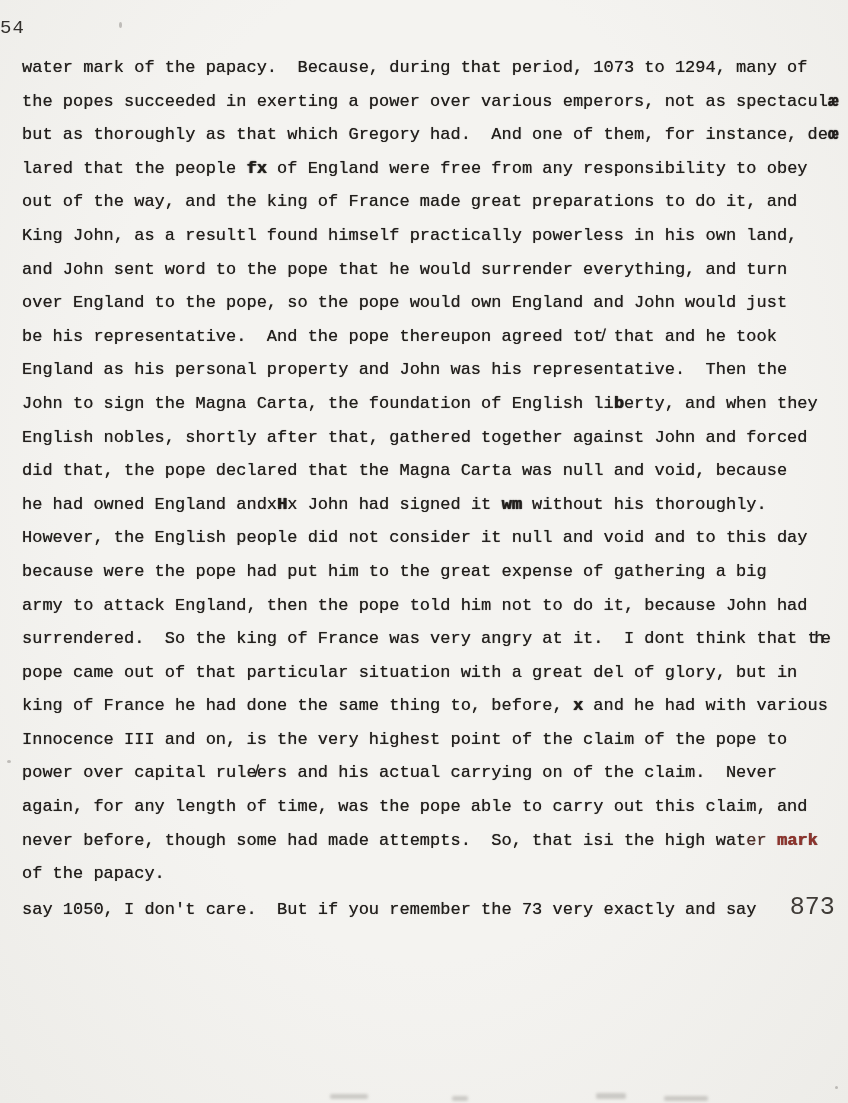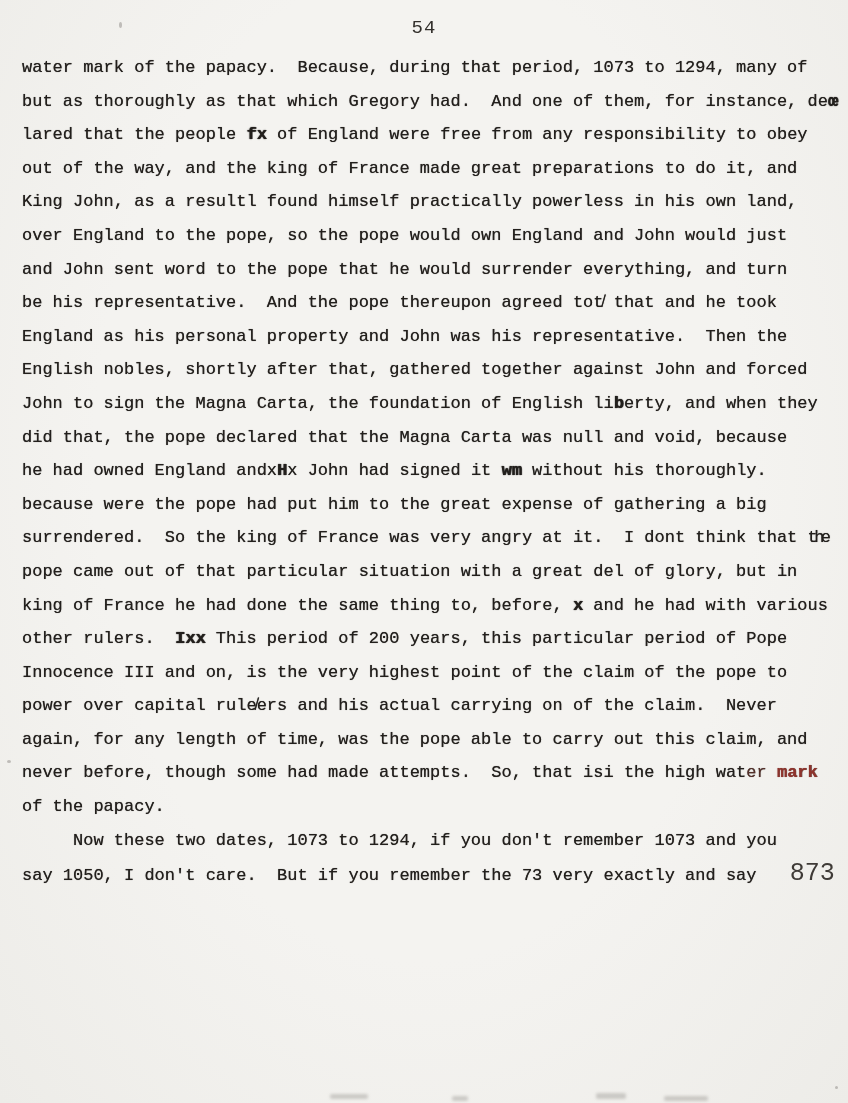--- a/index.html
+++ b/index.html
@@ -8,21 +8,21 @@
     background:#e9e8e4;
   }
   .page{
     position:relative;width:848px;height:1103px;
     background:radial-gradient(ellipse at 50% 42%, #f4f3f0 55%, #edece8 100%);
     font-family:"Liberation Mono","DejaVu Sans Mono",monospace;
     color:#221f1c;
   }
   .page-number{
     position:absolute;top:16px;left:0;width:100%;
-    text-align:center;font-size:19px;line-height:24px;
+    text-align:left;font-size:19px;line-height:24px;
     color:#33302c;letter-spacing:1px;
   }
   .text-body{
     position:absolute;top:51px;left:22px;width:812px;
   }
   .line{
     white-space:pre;
     font-size:17px;
     height:33.6px;line-height:33.6px;
     text-shadow:0 0 0.7px rgba(34,31,28,0.85);
@@ -50,43 +50,44 @@
   }
 </style>
 </head>
 <body>
 
 <div class="page">
   <div class="page-number">54</div>
 
   <main class="text-body">
       <div class="line"><span>water mark of the papacy.  Because, during that period, 1073 to 1294, many of</span></div>
+      <div class="line"><span>the popes succeeded in exerting a power over various emperors, not as spectacul</span><span class="seg-b">æ</span></div>
       <div class="line"><span>but as thoroughly as that which Gregory had.  And one of them, for instance, de</span><span class="seg-b">œ</span></div>
       <div class="line"><span>lared that the people </span><span class="seg-b">fx</span><span> of England were free from any responsibility to obey</span></div>
       <div class="line"><span>out of the way, and the king of France made great preparations to do it, and</span></div>
       <div class="line"><span>King John, as a resultl found himself practically powerless in his own land,</span></div>
+      <div class="line"><span>and John sent word to the pope that he would surrender everything, and turn</span></div>
       <div class="line"><span>over England to the pope, so the pope would own England and John would just</span></div>
-      <div class="line"><span>and John sent word to the pope that he would surrender everything, and turn</span></div>
       <div class="line"><span>be his representative.  And the pope thereupon agreed to</span><span>t̸</span><span> that and he took</span></div>
       <div class="line"><span>England as his personal property and John was his representative.  Then the</span></div>
+      <div class="line"><span>John to sign the Magna Carta, the foundation of English li</span><span class="seg-b">b</span><span>erty, and when they</span></div>
       <div class="line"><span>English nobles, shortly after that, gathered together against John and forced</span></div>
-      <div class="line"><span>John to sign the Magna Carta, the foundation of English li</span><span class="seg-b">b</span><span>erty, and when they</span></div>
       <div class="line"><span>did that, the pope declared that the Magna Carta was null and void, because</span></div>
       <div class="line"><span>he had owned England andx</span><span class="seg-b">H</span><span>x John had signed it </span><span class="seg-b">wm</span><span> without his thoroughly.</span></div>
+      <div class="line"><span>However, the English people did not consider it null and void and to this day</span></div>
       <div class="line"><span>because were the pope had put him to the great expense of gathering a big</span></div>
+      <div class="line"><span>army to attack England, then the pope told him not to do it, because John had</span></div>
       <div class="line"><span>surrendered.  So the king of France was very angry at it.  I dont think that </span><span class="seg-sq">the</span></div>
       <div class="line"><span>pope came out of that particular situation with a great del of glory, but in</span></div>
       <div class="line"><span>king of France he had done the same thing to, before, </span><span class="seg-b">x</span><span> and he had with various</span></div>
-      <div class="line"><span>other rulers.  </span><span class="seg-b">Ixx</span><span> This period of 200 years, this particular period of Pope</span></div>
       <div class="line"><span>Innocence III and on, is the very highest point of the claim of the pope to</span></div>
       <div class="line"><span>power over capital rul</span><span>e̸</span><span>ers and his actual carrying on of the claim.  Never</span></div>
       <div class="line"><span>again, for any length of time, was the pope able to carry out this claim, and</span></div>
       <div class="line"><span>never before, though some had made attempts.  So, that isi the high wat</span><span class="seg-rdk">er </span><span class="seg-red">mark</span></div>
       <div class="line"><span>of the papacy.</span></div>
-      <div class="line"><span>     Now these two dates, 1073 to 1294, if you don't remember 1073 and you</span></div>
       <div class="line"><span>say 1050, I don't care.  But if you remember the 73 very exactly and say </span><span class="seg-lt">873</span></div>
     </main>
 
   <span class="speck" style="left:119px;top:22px;width:3px;height:6px;"></span>
   <span class="speck" style="left:7px;top:760px;width:4px;height:3px;"></span>
   <span class="speck" style="left:835px;top:1086px;width:3px;height:3px;"></span>
   <span class="smudge" style="left:330px;top:1094px;width:38px;height:5px;"></span>
   <span class="smudge" style="left:452px;top:1096px;width:16px;height:5px;"></span>
   <span class="smudge" style="left:596px;top:1093px;width:30px;height:6px;"></span>
   <span class="smudge" style="left:664px;top:1096px;width:44px;height:5px;"></span>

